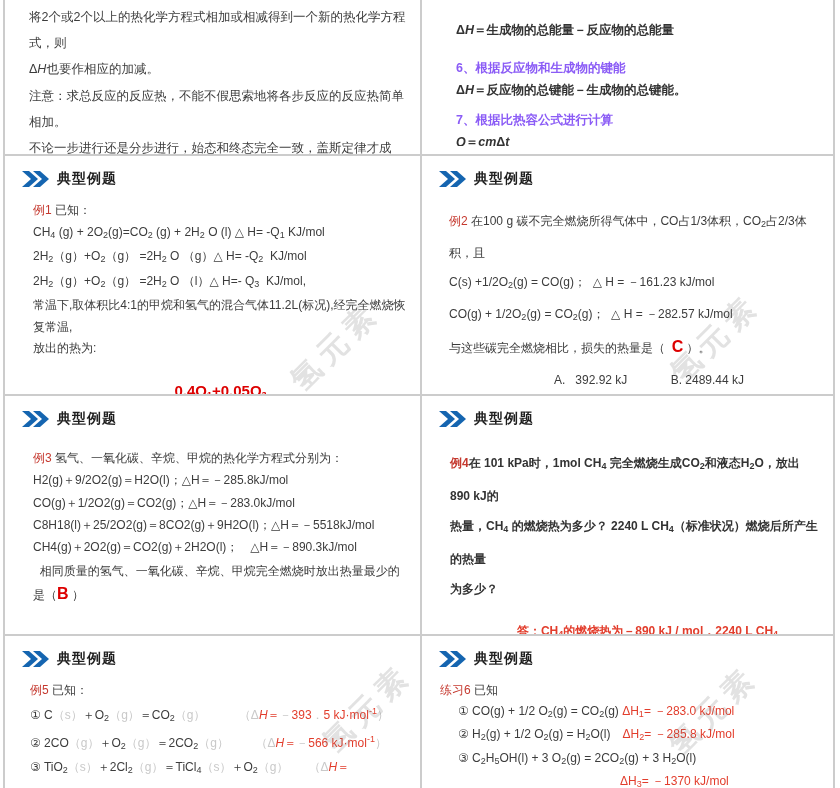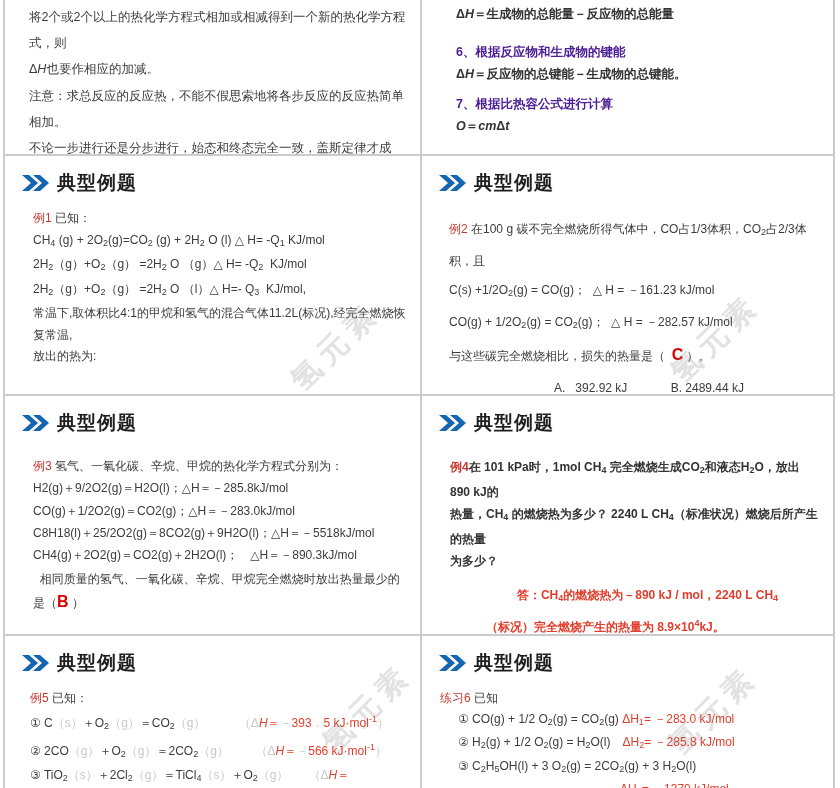--- a/index.html
+++ b/index.html
@@ -4,47 +4,47 @@
 <style>
   html,body{margin:0;padding:0;background:#ffffff;}
   .screen{position:relative;width:840px;height:788px;background:#ffffff;overflow:hidden;
           font-family:"Liberation Sans","DejaVu Sans",sans-serif;color:#3c3c3c;}
   
   .vline{position:absolute;top:0;width:2px;height:788px;background:#cccccc;}
   .hline{position:absolute;left:3px;width:832px;height:2px;background:#cccccc;}
   
   .slide{position:absolute;background:#ffffff;overflow:hidden;}
   .hdr{display:flex;align-items:center;gap:8px;padding:14px 0 0 17px;}
-  .hdr .ttl{font-size:19px;font-weight:700;color:#1f1f1f;letter-spacing:1px;}
+  .hdr .ttl{font-size:14px;font-weight:700;color:#1f1f1f;letter-spacing:1px;}
   .body{font-size:12px;line-height:21.5px;}
   .ln{white-space:pre-wrap;}
   
   .i{font-style:italic;}
   .g{color:#c9c9c9;}
   .sub{font-size:9px;vertical-align:-2px;}
   .sup{font-size:9px;vertical-align:5px;}
   .rl{color:#c5392f;}
   .ra{color:#e23d2c;}
-  .r2{color:#4c1d95;}
+  .r2{color:#8b5cf6;}
   .ans{color:#dd0000;font-weight:700;font-size:16px;}
   .bold-body{font-weight:700;color:#333;}
   
   .s0 .body{padding:4px 12px 0 24px;font-size:12.5px;line-height:26px;}
   .s0 .ln3{margin-top:1px;}
   .s1 .body{padding:3px 12px 0 34px;font-size:12.5px;line-height:22px;}
   .s1 .mt1{margin-top:16px;}
   .s1 .mt2{margin-top:8px;}
   .s2 .body{padding:12px 12px 0 28px;line-height:21.5px;}
   .s2 .final{ text-align:center;color:#dd0000;font-weight:700;font-size:15px;margin-top:20px;}
   .s3 .body{padding:19px 12px 0 27px;line-height:29px;}
   .s3 .opt{padding-left:28px;margin-top:3px;text-align:center;}
   .s4 .body{padding:19px 10px 0 28px;line-height:22.3px;}
   .s4 .q{margin-top:2px;}
   .s4 .opt{padding-left:50px;margin-top:2px;}
-  .s5 .body{padding:20px 14px 0 28px;line-height:22px;font-weight:700;color:#333;}
+  .s5 .body{padding:20px 14px 0 28px;line-height:30px;font-weight:700;color:#333;}
   .s5 .ans1{margin-top:12px;padding-left:26px;text-align:center;}
   .s5 .ans2{margin-top:3px;padding-left:36px;}
   .s6 .body{padding:12px 8px 0 25px;line-height:21px;}
   .s7 .body{padding:12px 10px 0 18px;line-height:20.5px;}
   .s7 .eq{padding-left:18px;}
   .s7 .dh3{padding-left:180px;}
   
   .wm{position:absolute;transform:rotate(-45deg);font-size:30px;font-weight:700;
       color:rgba(125,125,125,0.22);letter-spacing:7px;pointer-events:none;}
 </style>
@@ -63,21 +63,21 @@
   <div class="slide s0" style="left:5px;top:0;width:415px;height:154px">
     <div class="body">
       <div class="ln"><span>将2个或2个以上的热化学方程式相加或相减得到一个新的热化学方程式，则</span></div>
       <div class="ln"><span>Δ</span><span class="i">H</span><span>也要作相应的加减。</span></div>
       <div class="ln ln3"><span>注意：求总反应的反应热，不能不假思索地将各步反应的反应热简单相加。</span></div>
       <div class="ln"><span>不论一步进行还是分步进行，始态和终态完全一致，盖斯定律才成立。某些</span></div>
 
     </div>
   </div>
 
-  <div class="slide s1" style="left:422px;top:0;width:411px;height:130px">
+  <div class="slide s1" style="left:422px;top:16px;width:411px;height:130px">
     <div class="body bold-body">
       <div class="ln"><span>Δ</span><span class="i">H</span><span>＝生成物的总能量－反应物的总能量</span></div>
       <div class="ln mt1"><span class="r2">6、根据反应物和生成物的键能</span></div>
       <div class="ln"><span>Δ</span><span class="i">H</span><span>＝反应物的总键能－生成物的总键能。</span></div>
       <div class="ln mt2"><span class="r2">7、根据比热容公式进行计算</span></div>
       <div class="ln"><span class="i">Q</span><span>＝</span><span class="i">cm</span><span>Δ</span><span class="i">t</span></div>
     </div>
   </div>
 
   <div class="slide s2" style="left:5px;top:156px;width:415px;height:238px">

